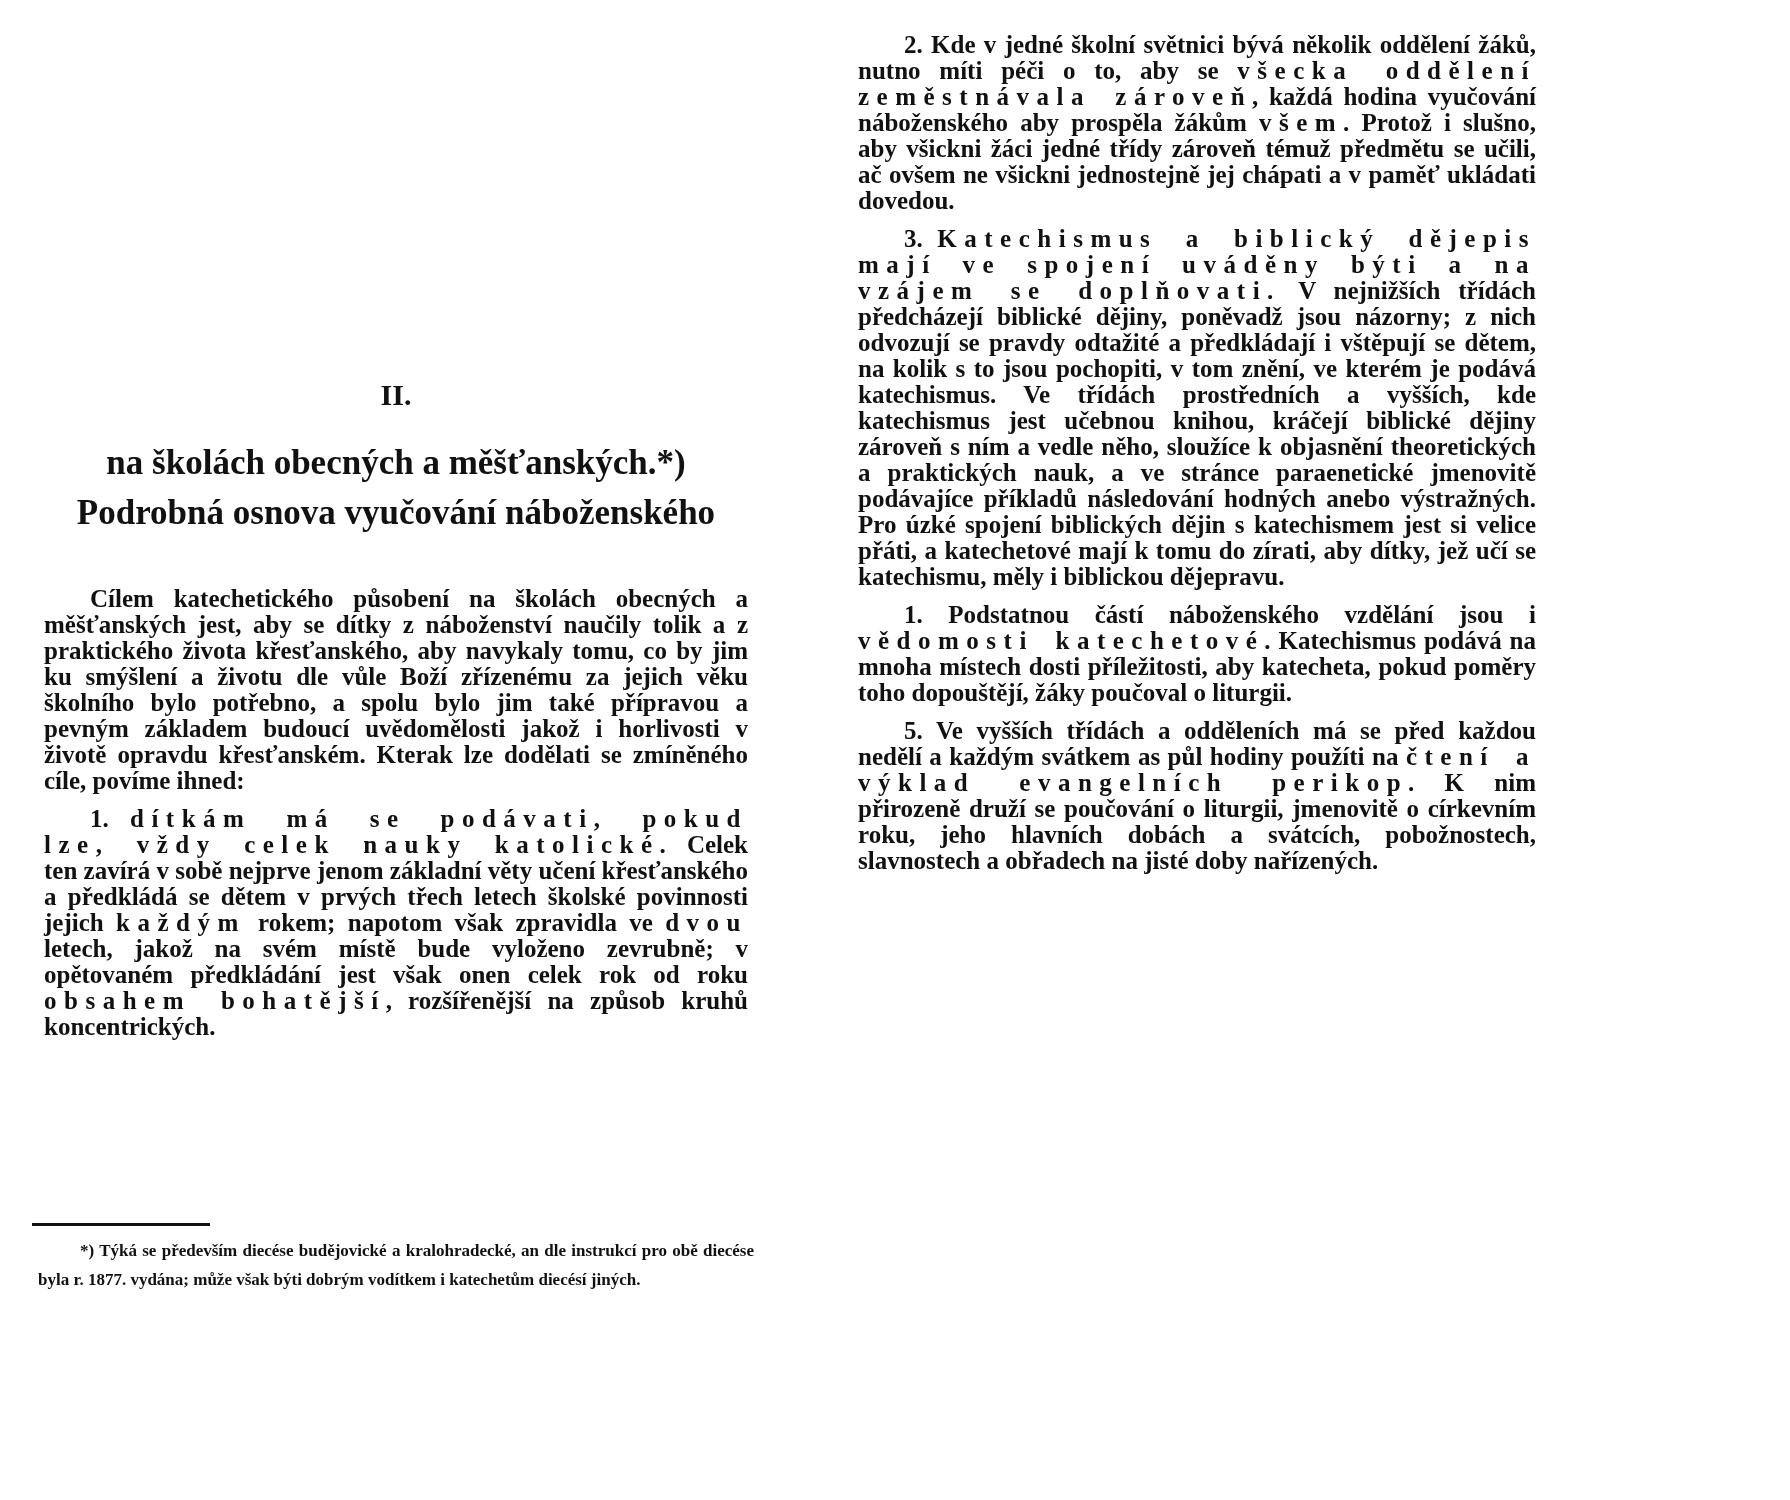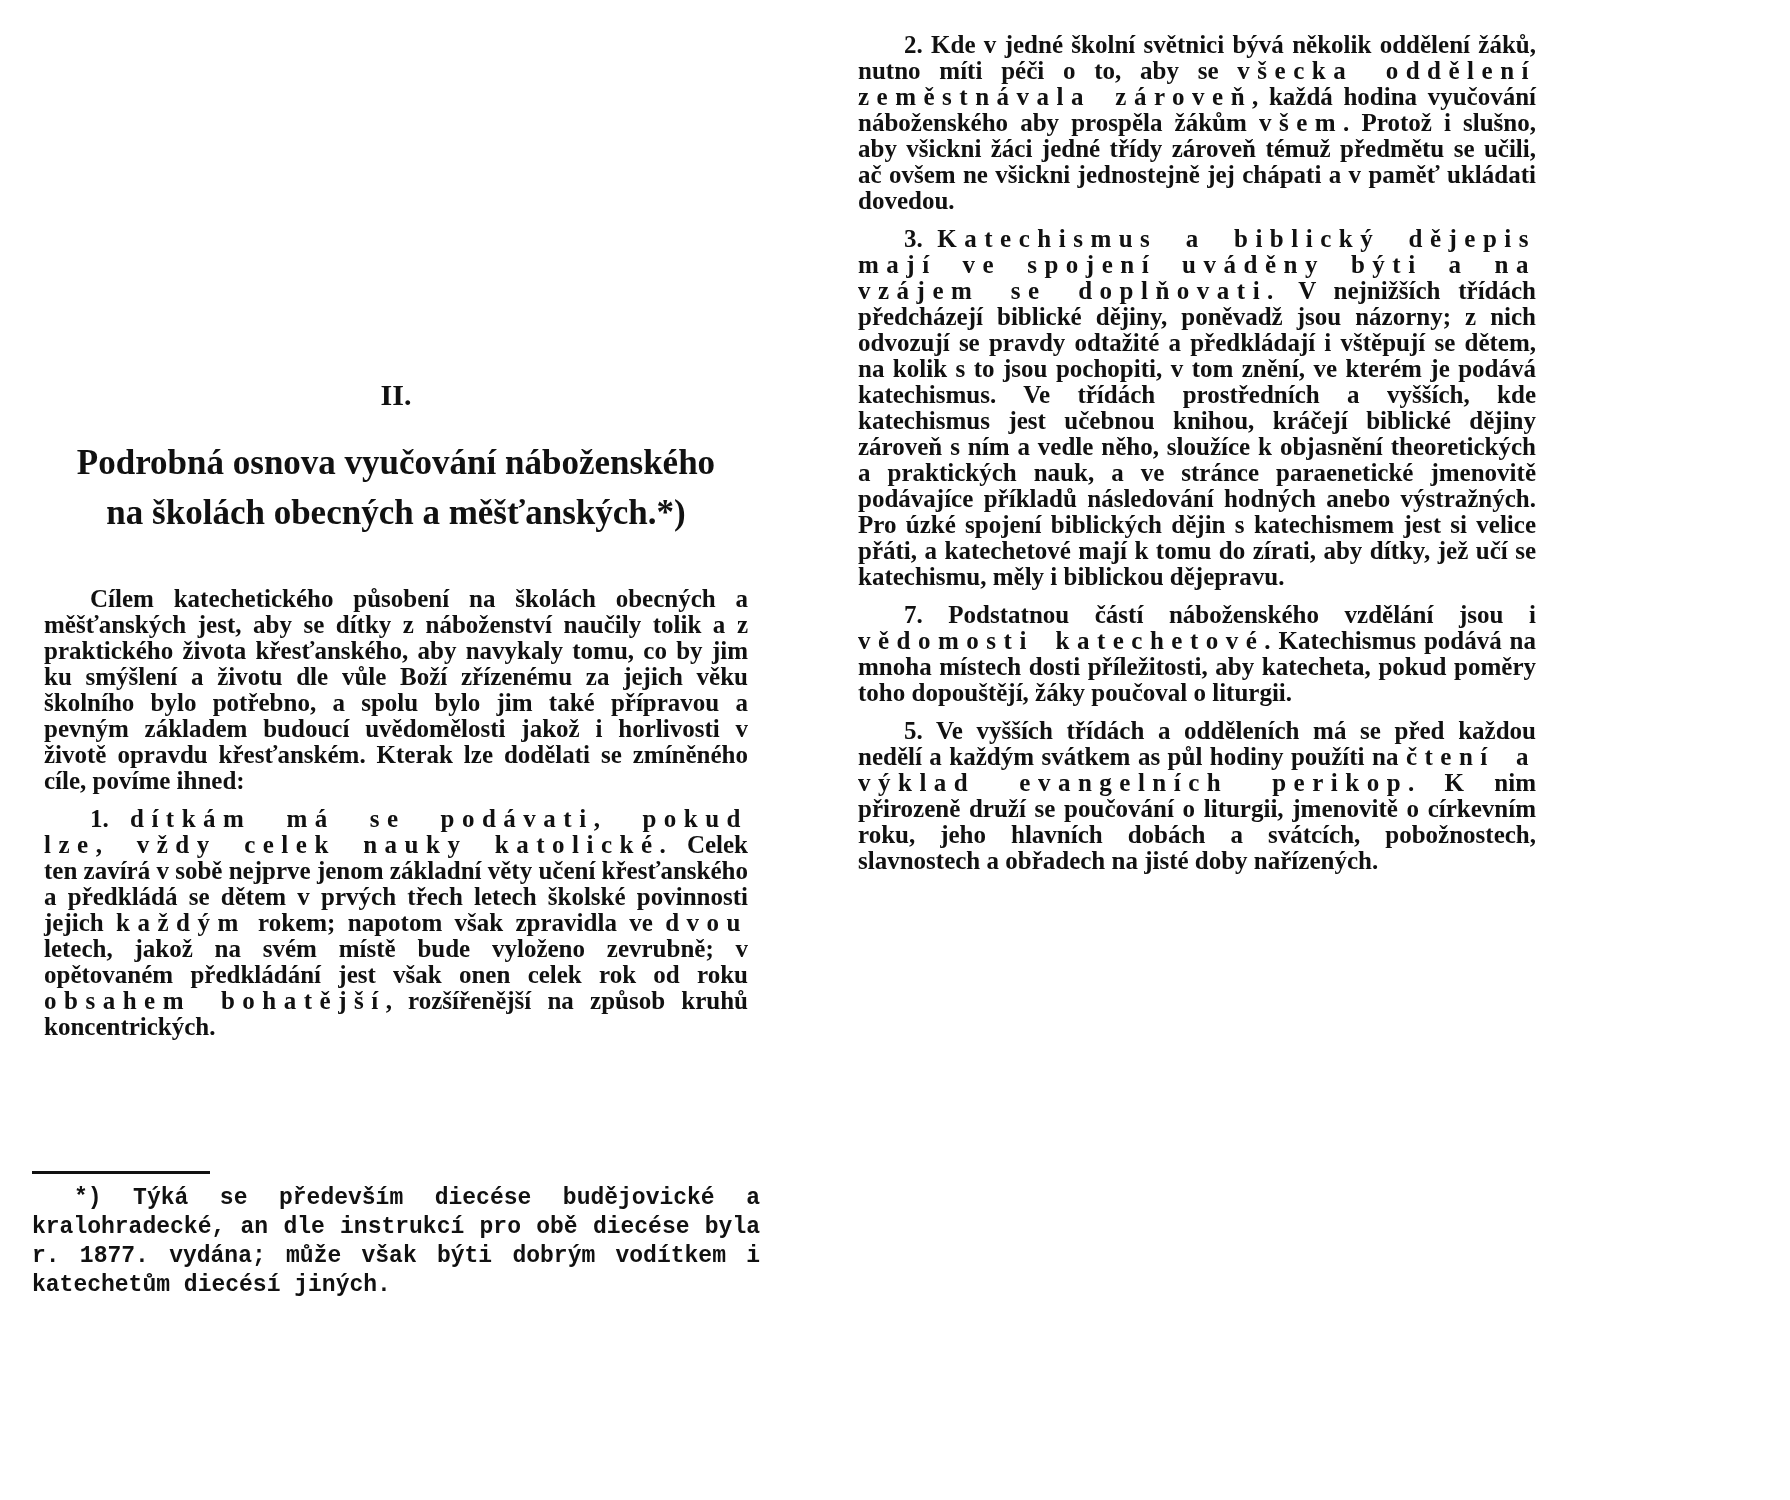--- a/index.html
+++ b/index.html
@@ -64,26 +64,25 @@
     margin-top: auto;
     padding-bottom: 200px;
   }
   .footnote-rule {
     width: 178px;
     border: 0;
     border-top: 3px solid #111111;
     margin: 0 0 10px 0;
   }
   .footnote-text {
-    margin: 0;
-    font-size: 23px;
+    margin: 6px;
+    font-size: 17px;
     line-height: 29px;
     text-align: justify;
     text-indent: 42px;
-    font-family: Liberation Mono, monospace;
   }
   .page-number {
     padding-top: 30px;
     text-align: center;
     font-size: 30px;
     line-height: 34px;
     letter-spacing: 2px;
   }
   .col-right .paragraphs {
     margin-top: 32px;
@@ -91,38 +90,38 @@
 </style>
 </head>
 <body>
 
 <div class="page">
 
   <div class="col col-left">
     <div class="section-number">II.</div>
 
     <h1 class="title">
+      <span class="title-line">na školách obecných a měšťanských.*)</span>
       <span class="title-line">Podrobná osnova vyučování náboženského</span>
-      <span class="title-line">na školách obecných a měšťanských.*)</span>
     </h1>
 
     <div id="left-paragraphs" class="paragraphs">
         <p class="para"><span class="plain">Cílem katechetického působení na školách obecných a měšťanských jest, aby se dítky z náboženství naučily tolik a z praktického života křesťanského, aby navykaly tomu, co by jim ku smýšlení a životu dle vůle Boží zřízenému za jejich věku školního bylo potřebno, a spolu bylo jim také přípravou a pevným základem budoucí uvědomělosti jakož i horlivosti v životě opravdu křesťanském. Kterak lze dodělati se zmíněného cíle, povíme ihned:</span></p>
         <p class="para"><span class="plain">1. </span><span class="spaced">dítkám má se podávati, pokud lze, vždy celek nauky katolické.</span><span class="plain"> Celek ten zavírá v sobě nejprve jenom základní věty učení křesťanského a předkládá se dětem v prvých třech letech školské povinnosti jejich </span><span class="spaced">každým</span><span class="plain"> rokem; napotom však zpravidla ve </span><span class="spaced">dvou</span><span class="plain"> letech, jakož na svém místě bude vyloženo zevrubně; v opětovaném předkládání jest však onen celek rok od roku </span><span class="spaced">obsahem bohatější</span><span class="plain">, rozšířenější na způsob kruhů koncentrických.</span></p>
       </div>
 
     <div class="footnote-block">
       <hr class="footnote-rule">
       <p class="footnote-text">*) Týká se především diecése budějovické a kralohradecké, an dle instrukcí pro obě diecése byla r. 1877. vydána; může však býti dobrým vodítkem i katechetům diecésí jiných.</p>
     </div>
   </div>
 
   <div class="col col-right">
 
     <div id="right-paragraphs" class="paragraphs">
         <p class="para"><span class="plain">2. Kde v jedné školní světnici bývá několik oddělení žáků, nutno míti péči o to, aby se </span><span class="spaced">všecka oddělení zeměstnávala zároveň</span><span class="plain">, každá hodina vyučování náboženského aby prospěla žákům </span><span class="spaced">všem</span><span class="plain">. Protož i slušno, aby všickni žáci jedné třídy zároveň témuž předmětu se učili, ač ovšem ne všickni jednostejně jej chápati a v paměť ukládati dovedou.</span></p>
         <p class="para"><span class="plain">3. </span><span class="spaced">Katechismus a biblický dějepis mají ve spojení uváděny býti a na vzájem se doplňovati.</span><span class="plain"> V nejnižších třídách předcházejí biblické dějiny, poněvadž jsou názorny; z nich odvozují se pravdy odtažité a předkládají i vštěpují se dětem, na kolik s to jsou pochopiti, v tom znění, ve kterém je podává katechismus. Ve třídách prostředních a vyšších, kde katechismus jest učebnou knihou, kráčejí biblické dějiny zároveň s ním a vedle něho, sloužíce k objasnění theoretických a praktických nauk, a ve stránce paraenetické jmenovitě podávajíce příkladů následování hodných anebo výstražných. Pro úzké spojení biblických dějin s katechismem jest si velice přáti, a katechetové mají k tomu do zírati, aby dítky, jež učí se katechismu, měly i biblickou dějepravu.</span></p>
-        <p class="para"><span class="plain">7. Podstatnou částí náboženského vzdělání jsou i </span><span class="spaced">vědomosti katechetové</span><span class="plain">. Katechismus podává na mnoha místech dosti příležitosti, aby katecheta, pokud poměry toho dopouštějí, žáky poučoval o liturgii.</span></p>
+        <p class="para"><span class="plain">1. Podstatnou částí náboženského vzdělání jsou i </span><span class="spaced">vědomosti katechetové</span><span class="plain">. Katechismus podává na mnoha místech dosti příležitosti, aby katecheta, pokud poměry toho dopouštějí, žáky poučoval o liturgii.</span></p>
         <p class="para"><span class="plain">5. Ve vyšších třídách a odděleních má se před každou nedělí a každým svátkem as půl hodiny použíti na </span><span class="spaced">čtení a výklad evangelních perikop</span><span class="plain">. K nim přirozeně druží se poučování o liturgii, jmenovitě o církevním roku, jeho hlavních dobách a svátcích, pobožnostech, slavnostech a obřadech na jisté doby nařízených.</span></p>
       </div>
   </div>
 
 </div>
 
 </body></html>

